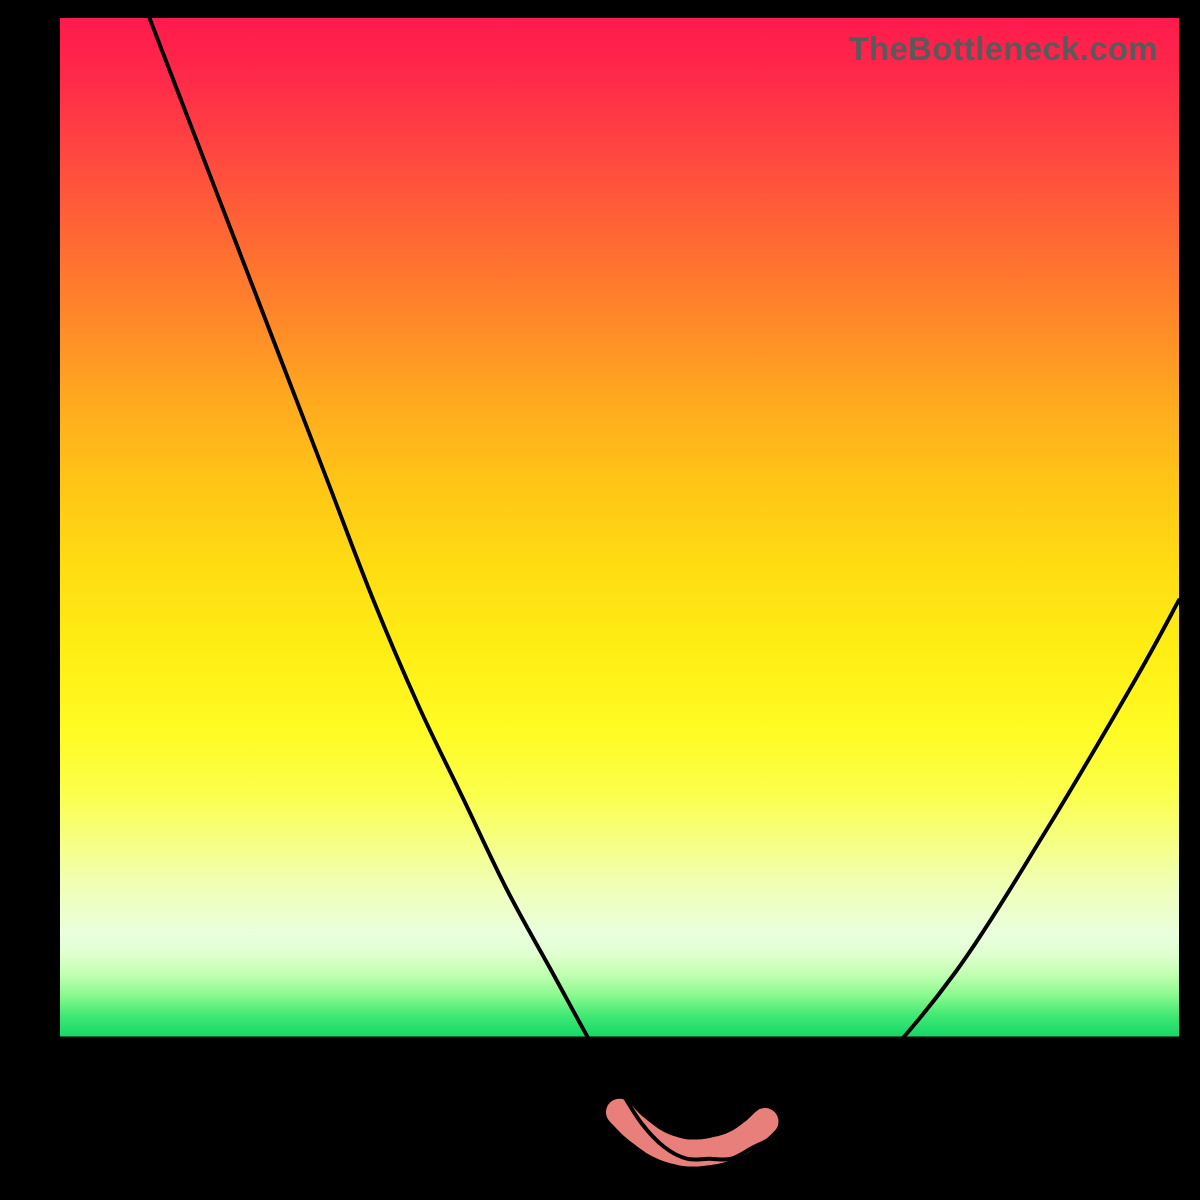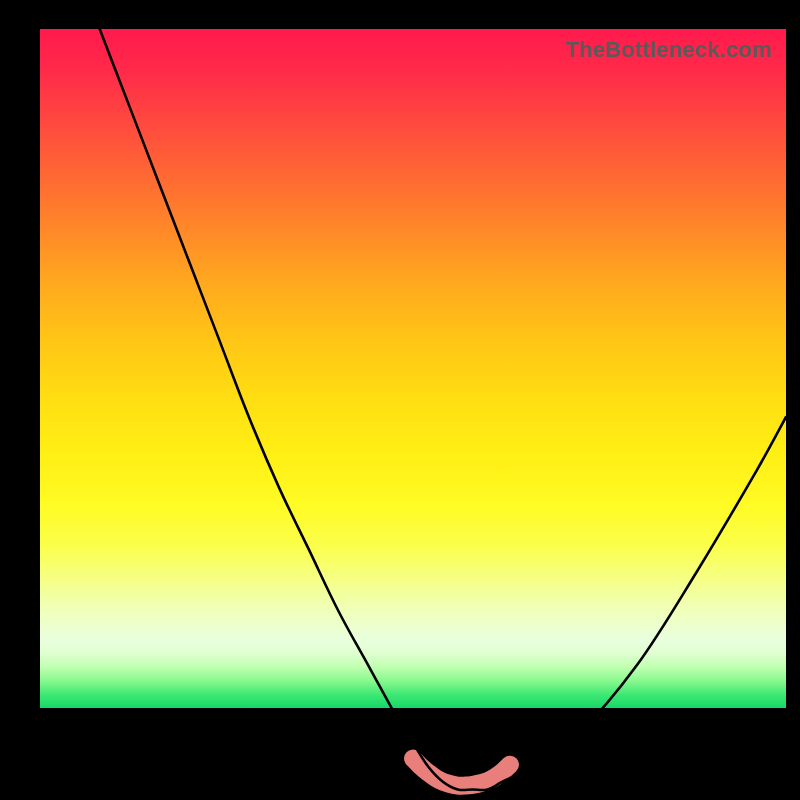--- a/index.html
+++ b/index.html
@@ -38,21 +38,20 @@
       #f6ff85 81%,
       #f0ffb4 85%,
       #ecffce 88%,
       #e9ffde 90%,
       #dfffcf 92%,
       #c0ffb0 94%,
       #88f98e 96%,
       #3fe874 98%,
       #16d867 100%
     );
-    margin-top: 17px;
   }
   .watermark {
     position: absolute;
     top: 8px;
     right: 14px;
     font-family: Arial, Helvetica, sans-serif;
     font-size: 22px;
     font-weight: 600;
     color: #5a5a5a;
     letter-spacing: 0.2px;

